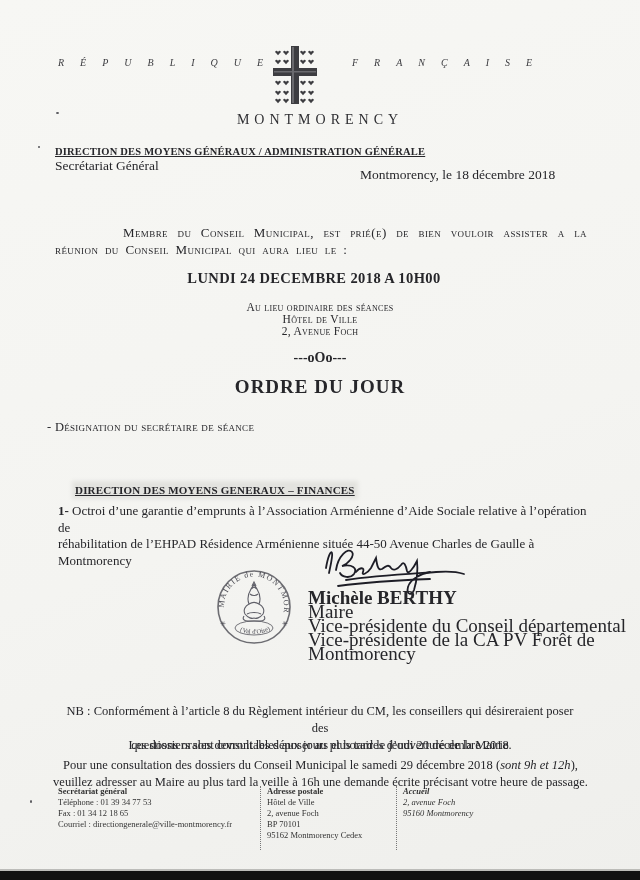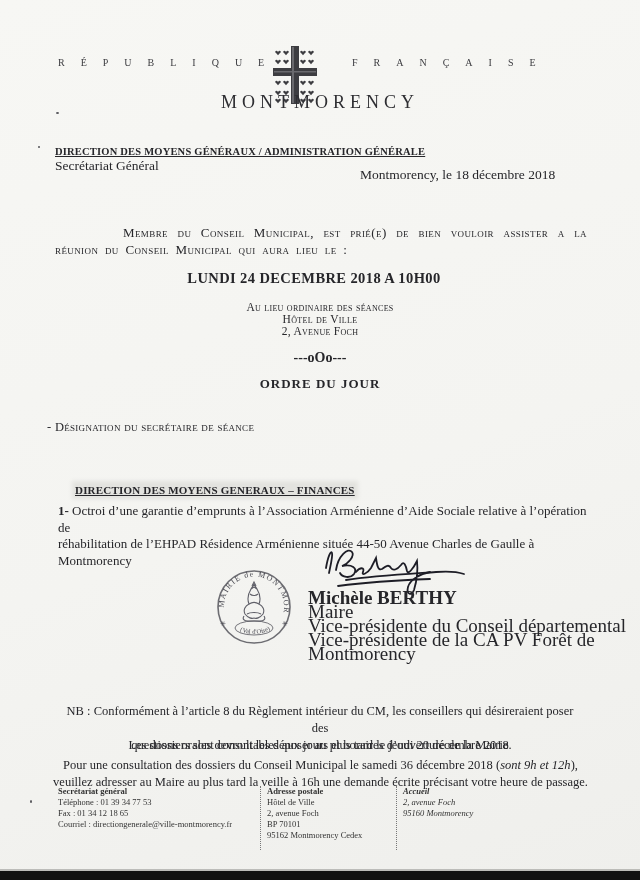--- a/index.html
+++ b/index.html
@@ -5,37 +5,37 @@
   * { margin:0; padding:0; box-sizing:border-box; }
   html,body { width:640px; height:880px; }
   body { background:#dcdcd8; font-family:"Liberation Serif", serif; }
   .page {
     position:relative; width:640px; height:880px; overflow:hidden;
     background:linear-gradient(160deg,#f7f7f4 0%,#f4f4f1 55%,#efefec 100%);
     color:#26262a;
   }
   .abs { position:absolute; }
   
-  .rep-word { top:57px; font-size:10px; letter-spacing:16px; color:#3c3c40; white-space:nowrap; }
-  .city-title { top:92px; left:0; width:640px; text-align:center;
-    font-size:18px; letter-spacing:5px; color:#2e2e32; }
+  .rep-word { top:57px; font-size:10px; letter-spacing:16px; color:#3c3c40; white-space:nowrap;font-style:italic; }
+  .city-title { top:112px; left:0; width:640px; text-align:center;
+    font-size:14px; letter-spacing:5px; color:#2e2e32; }
   
   .dir-line { top:146px; left:55px; font-size:10.5px; font-weight:bold; text-decoration:underline; letter-spacing:0.2px; }
   .service-line { top:158px; left:55px; font-size:13.5px; }
   .date-line { top:167px; left:360px; font-size:13.5px; }
   
   .intro { top:224px; left:55px; width:532px; font-size:13px; line-height:17px;
     font-variant:small-caps; word-spacing:3px; letter-spacing:0.4px; }
   .intro .l1 { display:block; text-align:justify; text-align-last:justify; text-indent:68px; }
   .intro .l2 { display:block; }
   .meet-date { top:270px; left:0; width:628px; text-align:center; font-weight:bold; font-size:14.5px; letter-spacing:0.4px; }
   .place { top:301px; left:0; width:640px; text-align:center; font-variant:small-caps;
     font-size:11.5px; line-height:12px; letter-spacing:0.3px; }
   .sep-ooo { top:350px; left:0; width:640px; text-align:center; font-weight:bold; font-size:14px; }
-  .odj { top:376px; left:0; width:640px; text-align:center; font-weight:bold; font-size:13px; letter-spacing:1px; }
+  .odj { top:376px; left:0; width:640px; text-align:center; font-weight:bold; font-size:19px; letter-spacing:1px; }
   .desig { top:420px; left:47px; font-size:12.5px; font-variant:small-caps; letter-spacing:0.3px; }
   
   .fin-head { top:484px; left:75px; font-size:11px; font-weight:bold; text-decoration:underline;
     letter-spacing:0.2px; background:#e3e3df; box-shadow:0 0 4px 3px #e3e3df; }
   .fin-item { top:503px; left:58px; width:530px; font-size:13px; line-height:16.5px; }
   .fin-item b { font-weight:bold; }
   
   .stamp { top:566px; left:214px; }
   .sig { top:542px; left:318px; }
   .signer { top:591px; left:308px; font-size:19px; line-height:14px; }
@@ -172,21 +172,21 @@
     <div>Vice-présidente du Conseil départemental</div>
     <div>Vice-présidente de la CA PV Forêt de Montmorency</div>
   </div>
 
   <div class="abs nb">
     <div>NB : Conformément à l’article 8 du Règlement intérieur du CM, les conseillers qui désireraient poser des</div>
     <div>questions orales devront les déposer au plus tard le jeudi 20 décembre  2018</div>
   </div>
   <div class="abs dossiers">Les dossiers sont consultables aux jours et horaires d’ouverture de la Mairie.</div>
   <div class="abs consult">
-    <div><span>Pour une consultation des dossiers du Conseil Municipal le samedi 36 décembre 2018 (</span><i>sont 9h et 12h</i><span>),</span></div>
+    <div><span>Pour une consultation des dossiers du Conseil Municipal le samedi 29 décembre 2018 (</span><i>sont 9h et 12h</i><span>),</span></div>
     <div>veuillez adresser au Maire au plus tard la veille à 16h une demande écrite précisant votre heure de passage.</div>
   </div>
 
   <div class="abs foot">
     <div class="col c1">
       <div class="t">Secrétariat général</div>
       <div>Téléphone : 01 39 34 77 53</div>
       <div>Fax : 01 34 12 18 65</div>
       <div>Courriel : directiongenerale@ville-montmorency.fr</div>
     </div>

